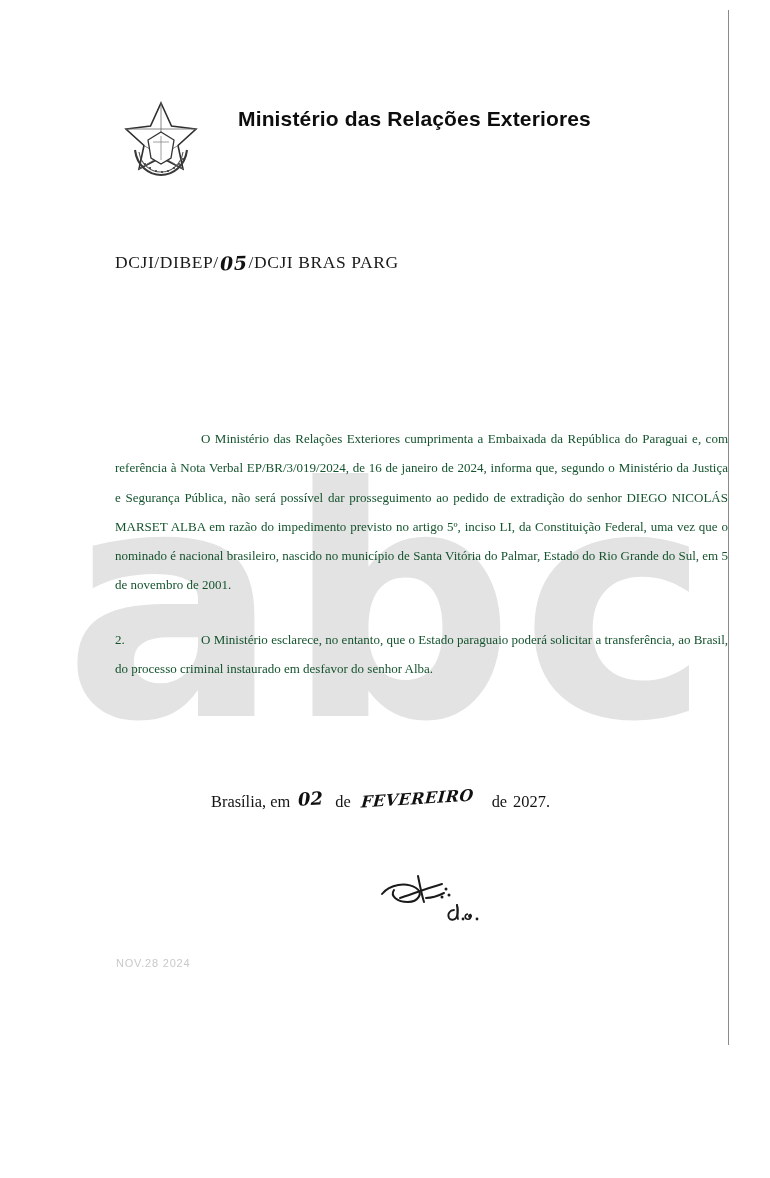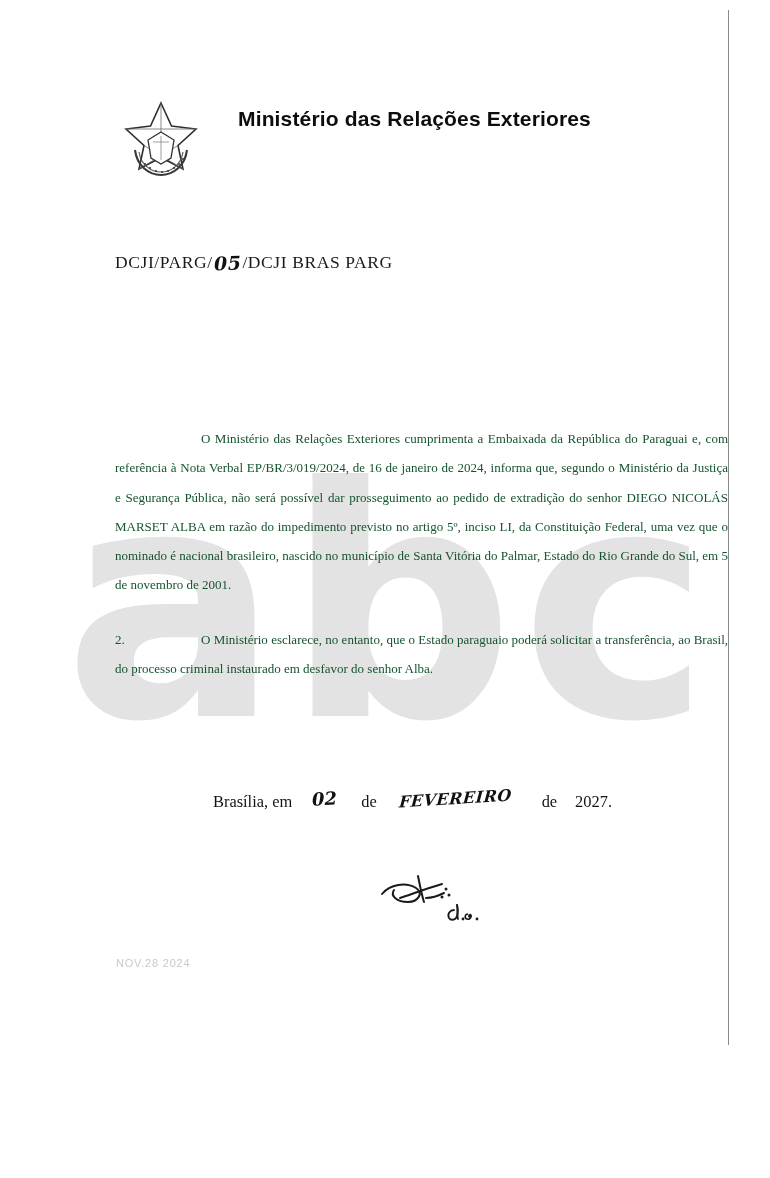--- a/index.html
+++ b/index.html
@@ -129,30 +129,30 @@
   .para.numbered { padding-left: 0; }
   .para.numbered .num {
     display: inline-block;
     width: 86px;
   }
   .gap-md { height: 25px; }
 
   
   .date-line {
     position: absolute;
-    left: 119px;
+    left: 129px;
     top: 788px;
     font-size: 16.4px;
     line-height: 26px;
     color: #141414;
     white-space: nowrap;
     z-index: 2;
     display: flex;
     align-items: baseline;
-    gap: 12px;
+    gap: 0;
     justify-content: space-between;
   }
   .date-line .indent { display: inline-block; width: 82px; }
   .hand {
     font-family: "DejaVu Serif", serif;
     font-style: italic;
     font-weight: 600;
     color: #111;
     display: inline-block;
   }
@@ -229,21 +229,21 @@
           <circle cx="55" cy="70" r="1.1"></circle>
             <circle cx="60" cy="66" r="1.1"></circle>
           <circle cx="64" cy="61" r="1.1"></circle>
         </g>
       </svg>
     </div>
     <div class="ministry-title">Ministério das Relações Exteriores</div>
   </div>
 
   <div class="reference-line">
-    <span>DCJI/PARG/</span>
+    <span>DCJI/DIBEP/</span>
     <span class="ref-seq">05</span>
     <span>/DCJI  BRAS  PARG</span>
   </div>
 
   <div class="body-block">
 
     <p class="para first">O Ministério das Relações Exteriores cumprimenta a Embaixada da República do Paraguai e, com referência à Nota Verbal EP/BR/3/019/2024, de 16   de janeiro de 2024, informa que, segundo o Ministério da Justiça e Segurança Pública, não será possível dar prosseguimento ao pedido de extradição do senhor DIEGO NICOLÁS MARSET ALBA em razão do impedimento previsto no artigo 5º, inciso LI, da Constituição Federal, uma vez que o nominado é nacional brasileiro, nascido no município de Santa Vitória do Palmar, Estado do Rio Grande do Sul, em 5 de novembro de 2001.</p>
 
     <div class="gap-md"></div>
 

